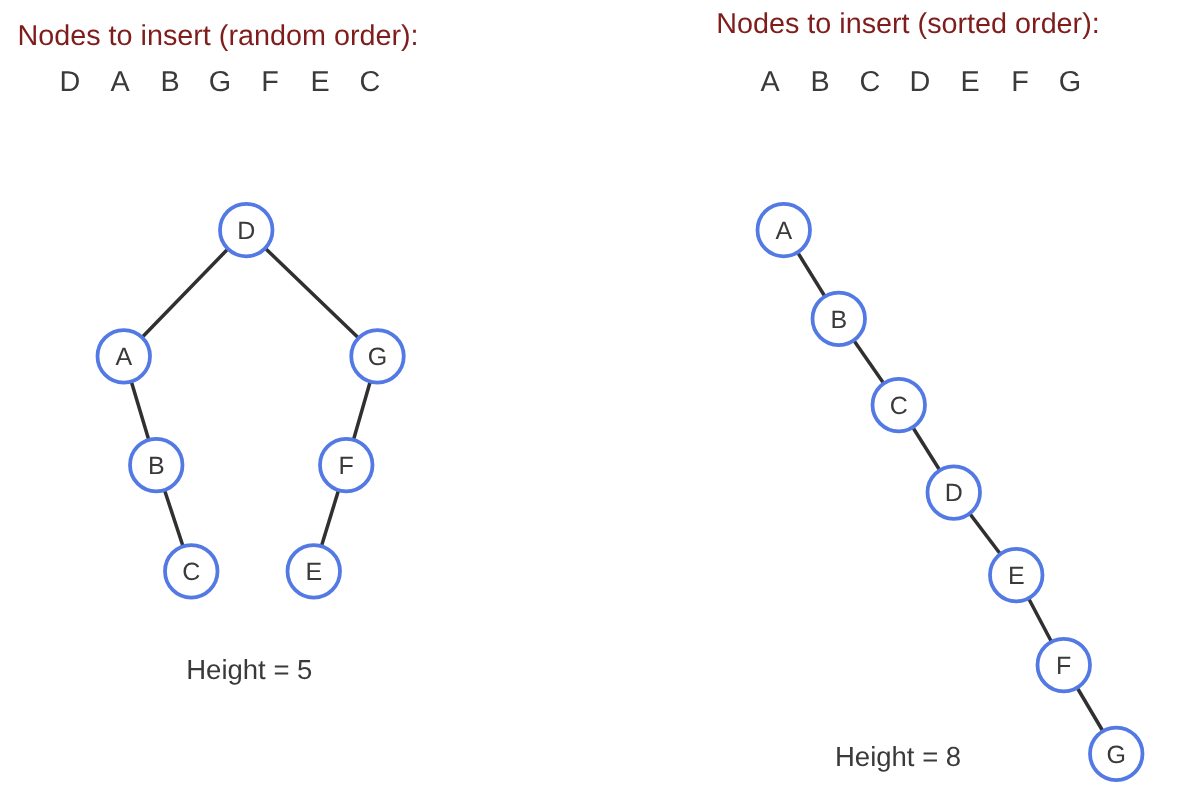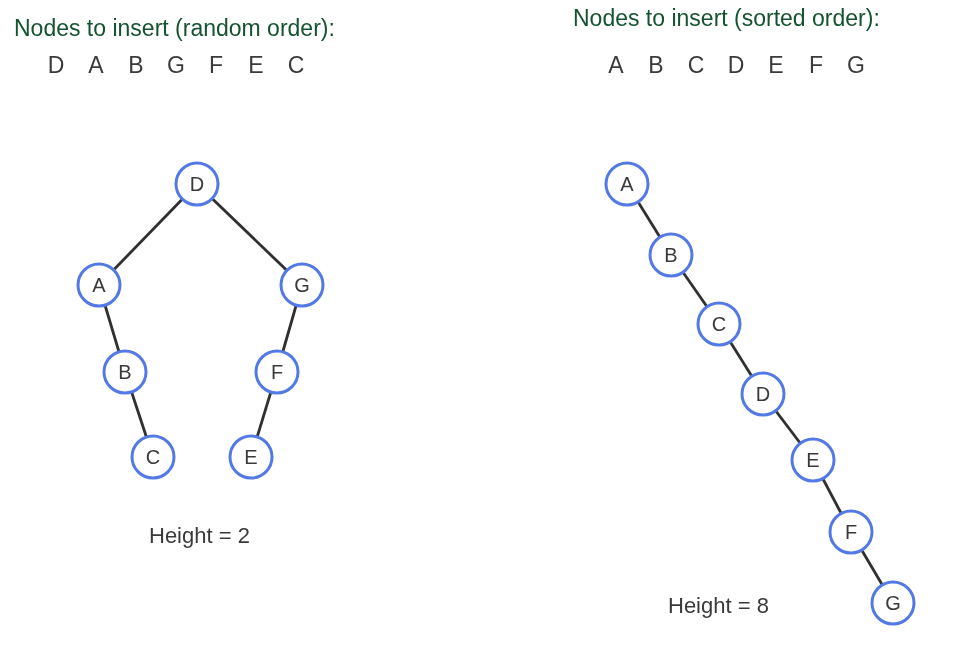--- a/index.html
+++ b/index.html
@@ -13,21 +13,21 @@
   }
   .trees-svg {
     position: absolute;
     left: 0; top: 0;
     width: 954px; height: 648px;
   }
   .title {
     position: absolute;
     font-size: 23px;
     line-height: 1.15;
-    color: #14532d;
+    color: #7f1d1d;
     white-space: nowrap;
   }
   .seq-row {
     position: absolute;
     display: flex;
   }
   .seq-letter {
     width: 40px;
     text-align: center;
     font-size: 23px;
@@ -95,21 +95,21 @@
   <div class="seq-row" style="left:36px; top:53px;">
       <span class="seq-letter">D</span>
       <span class="seq-letter">A</span>
       <span class="seq-letter">B</span>
       <span class="seq-letter">G</span>
       <span class="seq-letter">F</span>
       <span class="seq-letter">E</span>
       <span class="seq-letter">C</span>
     </div>
 
-  <div class="height-label" style="left:149px; top:523px;">Height = 2</div>
+  <div class="height-label" style="left:149px; top:523px;">Height = 5</div>
 
   <div class="title" style="left:573px; top:5px;">Nodes to insert (sorted order):</div>
 
   <div class="seq-row" style="left:596px; top:53px;">
       <span class="seq-letter">A</span>
       <span class="seq-letter">B</span>
       <span class="seq-letter">C</span>
       <span class="seq-letter">D</span>
       <span class="seq-letter">E</span>
       <span class="seq-letter">F</span>

